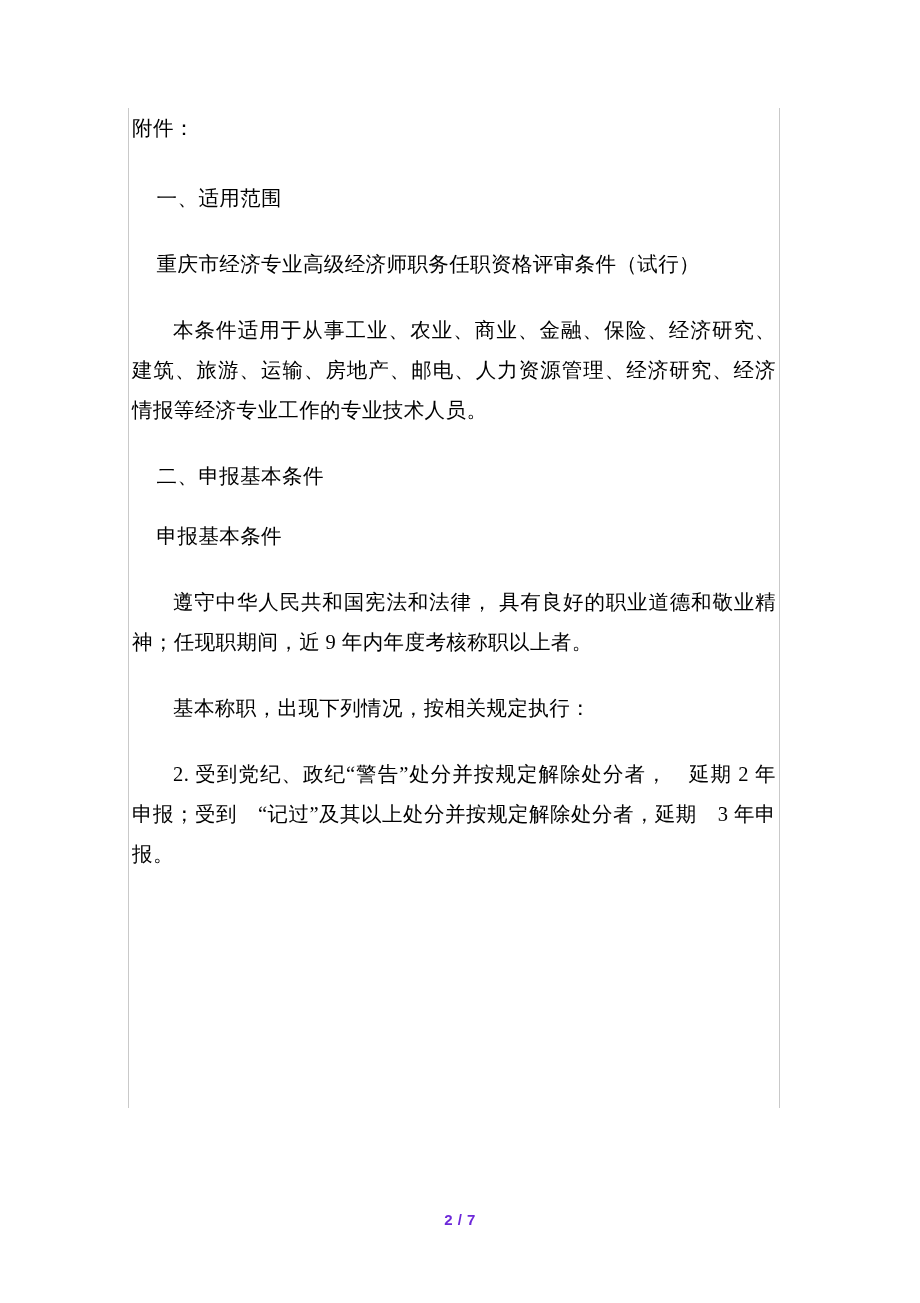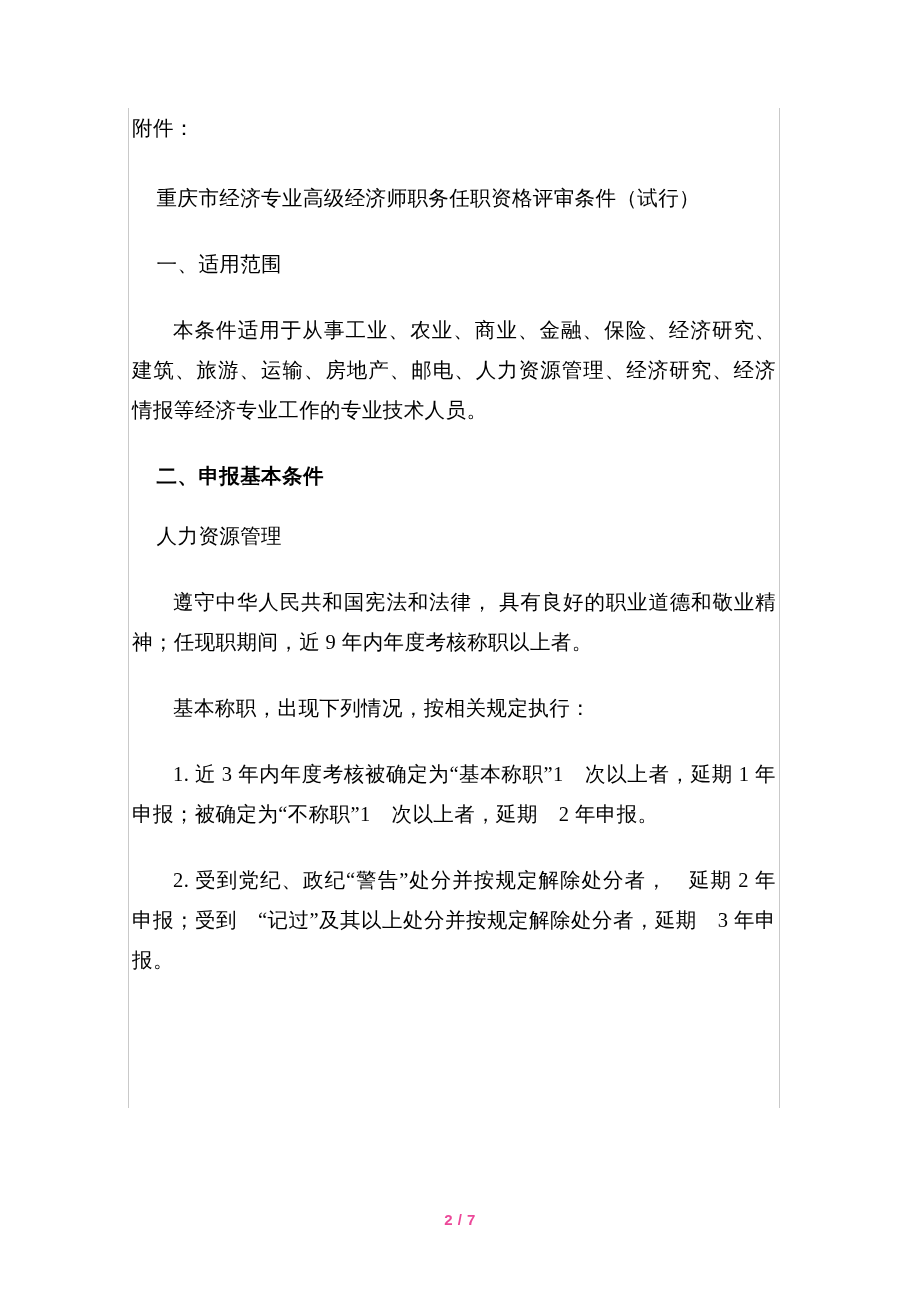--- a/index.html
+++ b/index.html
@@ -50,64 +50,62 @@
     text-justify: inter-ideograph;
   }
   p.indent {
     text-indent: 2em;
   }
   p.indent1 {
     text-indent: 1.2em;
   }
   p.tight {
     margin-bottom: 20px;
-    font-weight: bold;
   }
   p.first {
     margin-bottom: 30px;
   }
   .pg-num {
     position: absolute;
     top: 1211px;
     left: 0;
     width: 920px;
     text-align: center;
     font-family: "Liberation Sans", sans-serif;
     font-size: 15px;
     font-weight: bold;
-    color: #ec4899;
+    color: #6d28d9;
     letter-spacing: 0.5px;
   }
 </style>
 </head>
 <body>
 
 <div class="page">
 
   <div class="text-frame"></div>
 
   <div class="content">
 
     <p class="first">附件：</p>
 
+    <p class="indent1">一、适用范围</p>
+
     <p class="indent1">重庆市经济专业高级经济师职务任职资格评审条件（试行）</p>
-
-    <p class="indent1">一、适用范围</p>
 
     <p class="indent">本条件适用于从事工业、农业、商业、金融、保险、经济研究、建筑、旅游、运输、房地产、邮电、人力资源管理、经济研究、经济情报等经济专业工作的专业技术人员。</p>
 
     <p class="indent1 tight">二、申报基本条件</p>
 
-    <p class="indent1">人力资源管理</p>
+    <p class="indent1">申报基本条件</p>
 
     <p class="indent">遵守中华人民共和国宪法和法律， 具有良好的职业道德和敬业精神；任现职期间，近 9 年内年度考核称职以上者。</p>
 
     <p class="indent">基本称职，出现下列情况，按相关规定执行：</p>
 
-    <p class="indent">1. 近 3 年内年度考核被确定为“基本称职”1　次以上者，延期 1 年申报；被确定为“不称职”1　次以上者，延期　2 年申报。</p>
 
     <p class="indent">2. 受到党纪、政纪“警告”处分并按规定解除处分者，　延期 2 年申报；受到　“记过”及其以上处分并按规定解除处分者，延期　3 年申报。</p>
 
   </div>
 
   <div class="pg-num">2 / 7</div>
 
 </div>
 
 </body></html>

